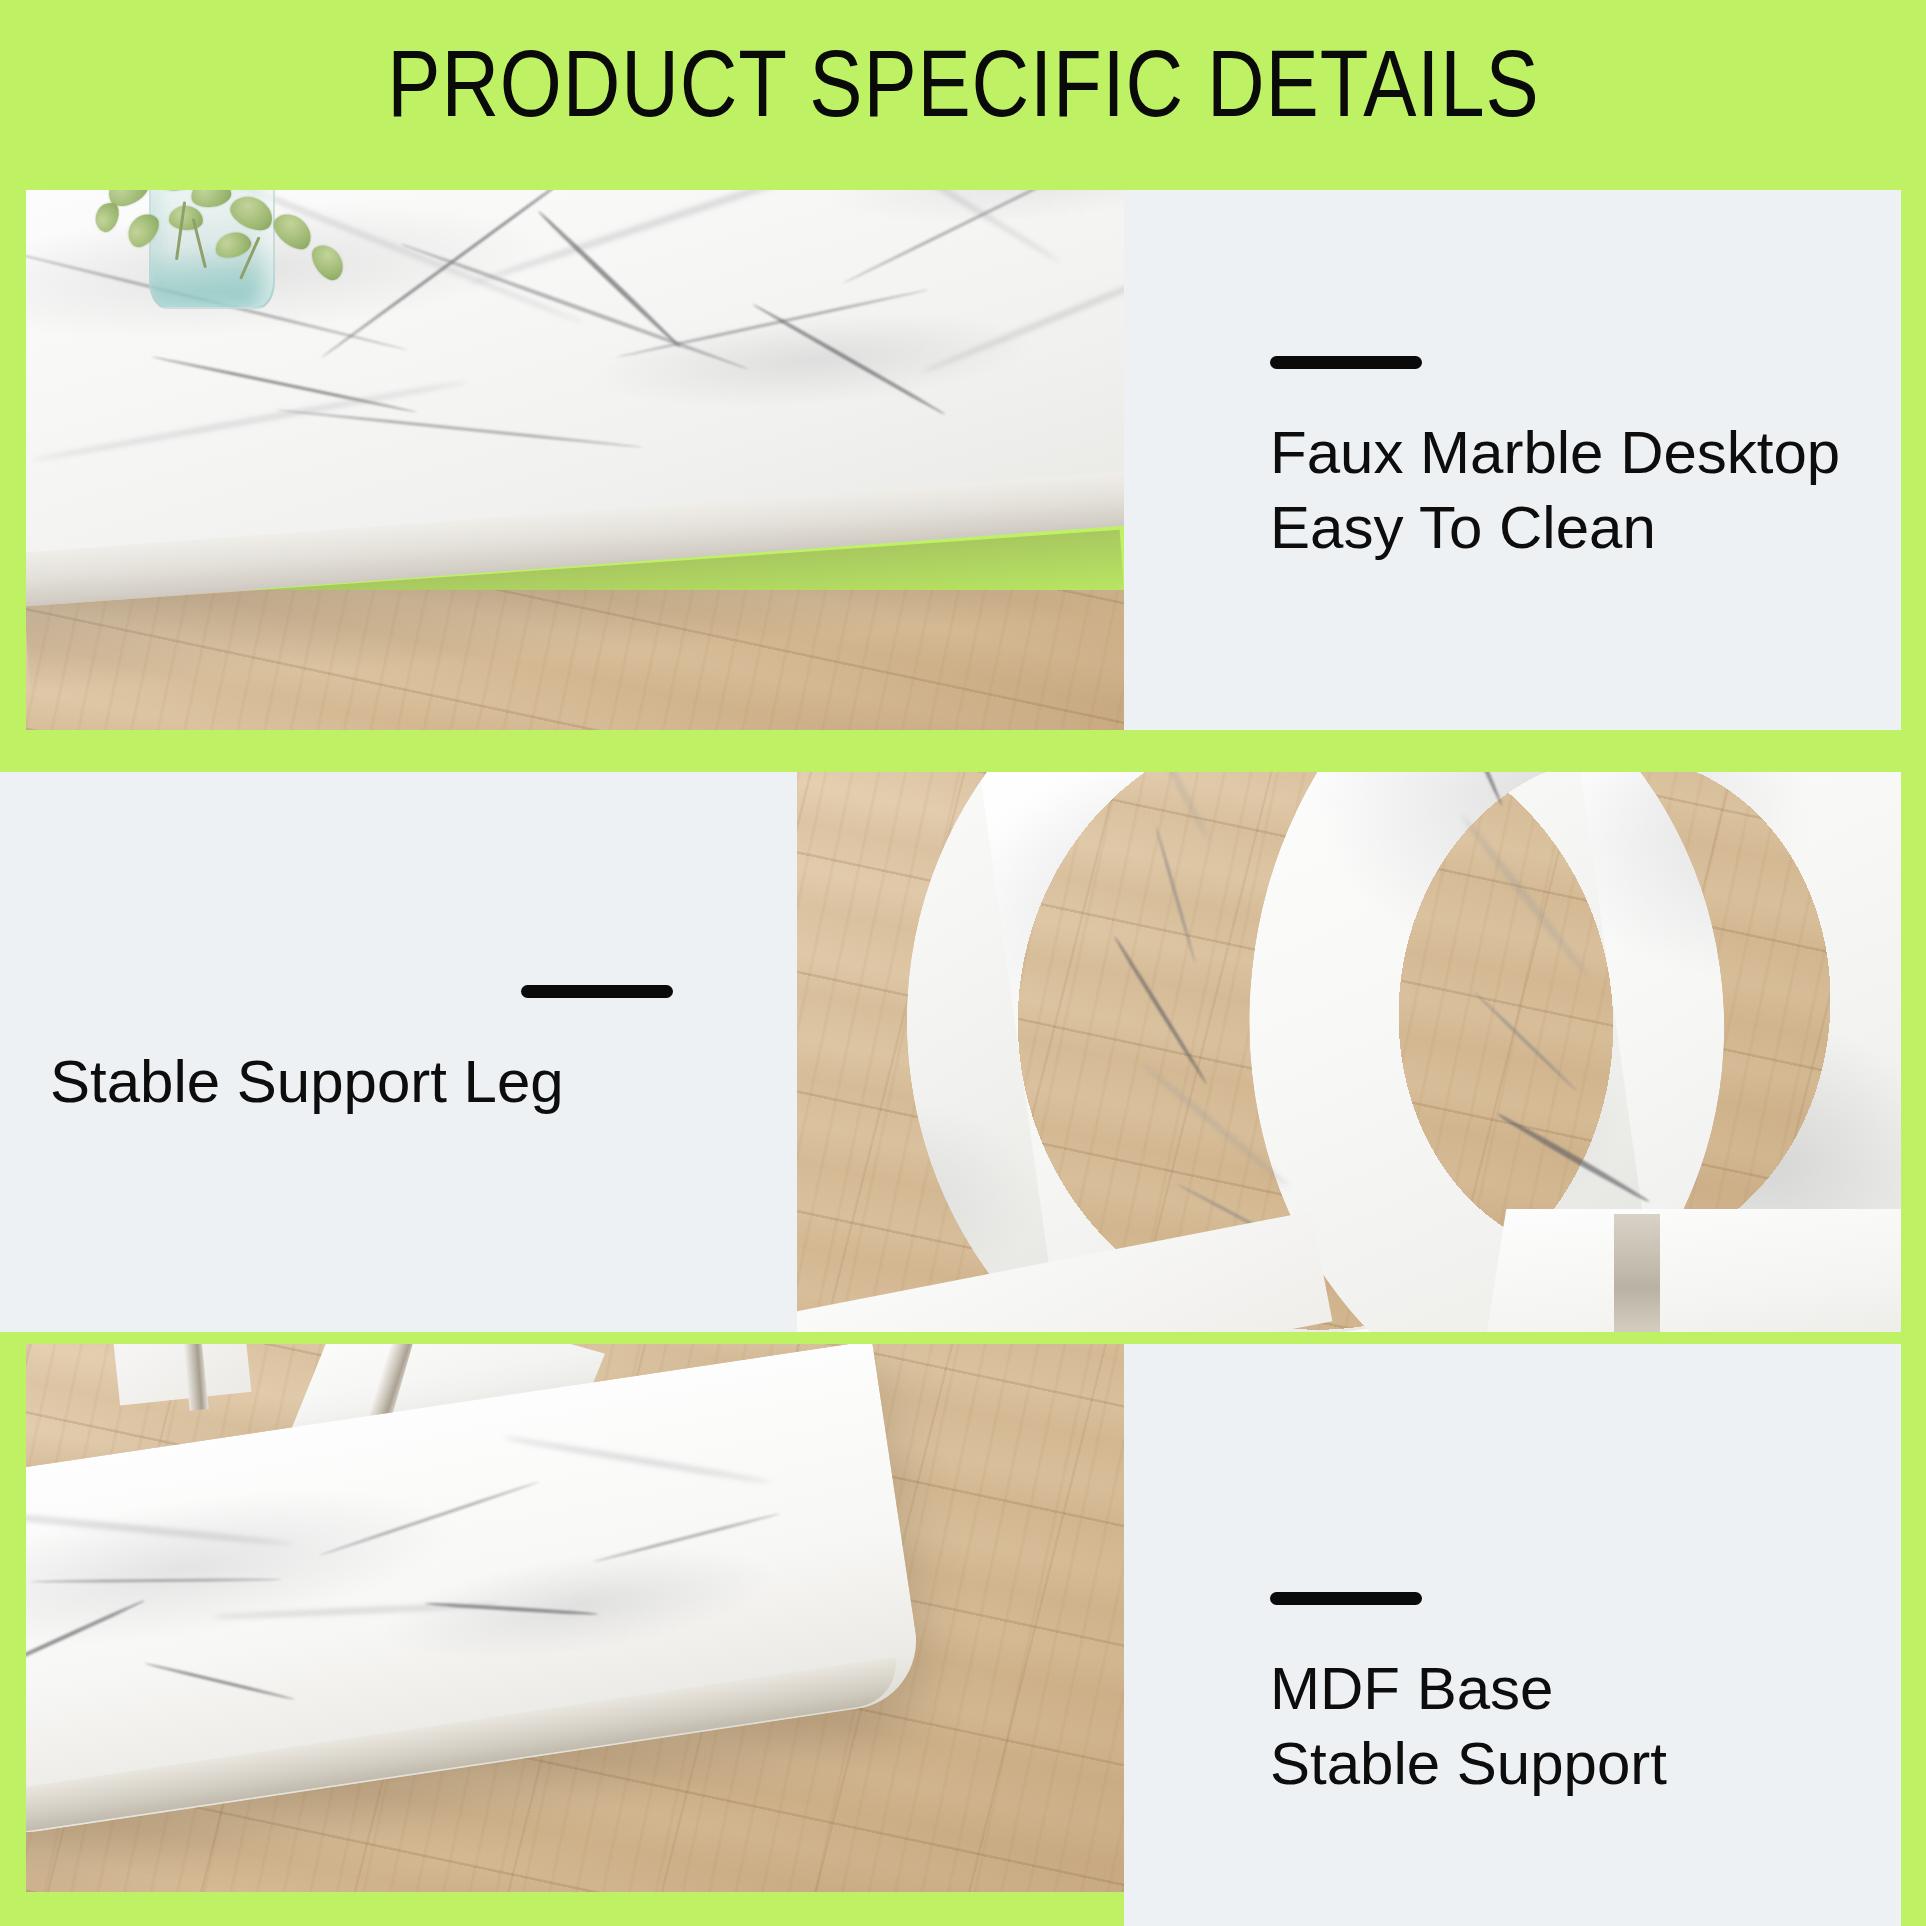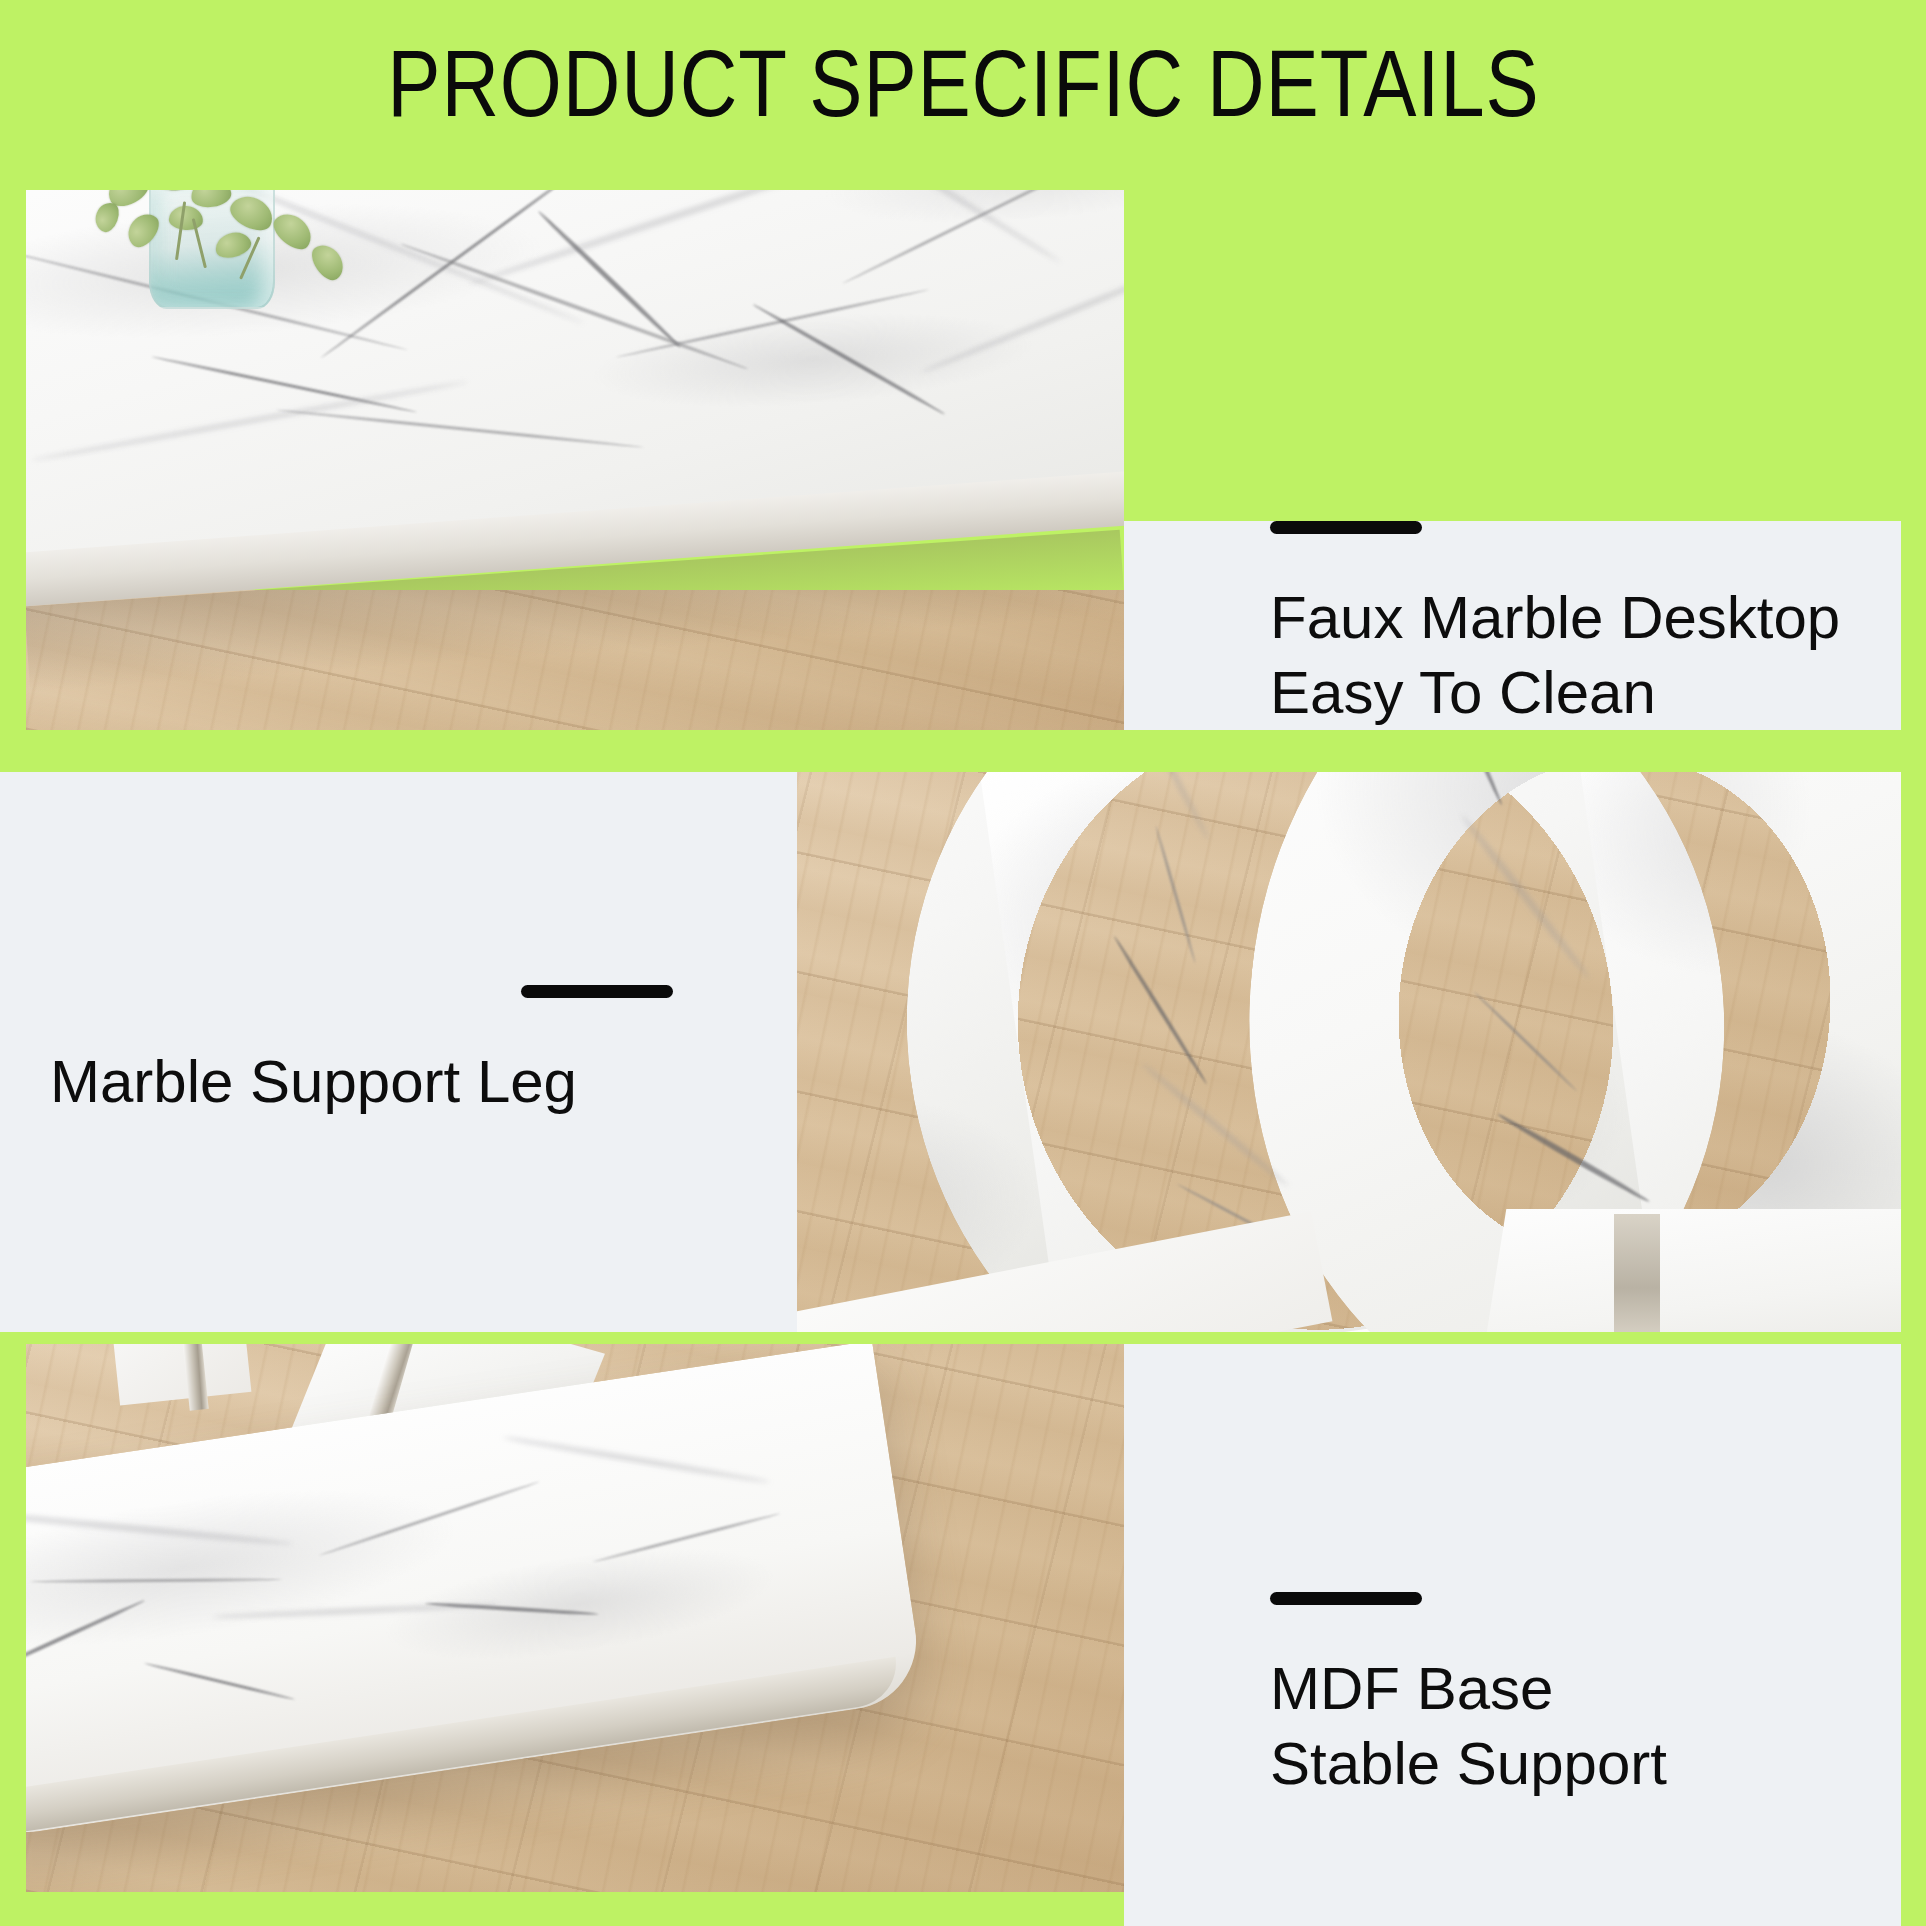--- a/index.html
+++ b/index.html
@@ -34,21 +34,21 @@
     transform-origin:50% 50%;
     white-space:nowrap;
   }
 
   
   .row {
     position:absolute;
     display:flex;
     overflow:hidden;
   }
-  .row-1 { left:26px;  top:190px;  width:1875px; height:540px;align-items:flex-end; }
+  .row-1 { left:26px;  top:190px;  width:1875px; height:540px; }
   .row-2 { left:0px;   top:772px;  width:1901px; height:560px; }
   .row-3 { left:26px;  top:1344px; width:1875px; height:704px; }
 
   .photo { position:relative; overflow:hidden; flex:0 0 auto; }
   .panel {
     position:relative;
     flex:1 1 auto;
     background:#eef1f4;
     display:flex;
     flex-direction:column;
@@ -359,21 +359,21 @@
 Easy To Clean</div>
       </div>
     </div>
   </div>
 
   <div class="row row-2">
 
     <div class="panel">
       <div class="cap">
         <div class="dash"></div>
-        <div class="cap-text">Marble Support Leg</div>
+        <div class="cap-text">Stable Support Leg</div>
       </div>
     </div>
 
     <div class="photo">
       <div class="ph" id="p2">
         <div class="wood"></div>
         <div class="wood2"></div>
 
         <div class="ring-outer"></div>
         <div class="ring-inner"></div>

